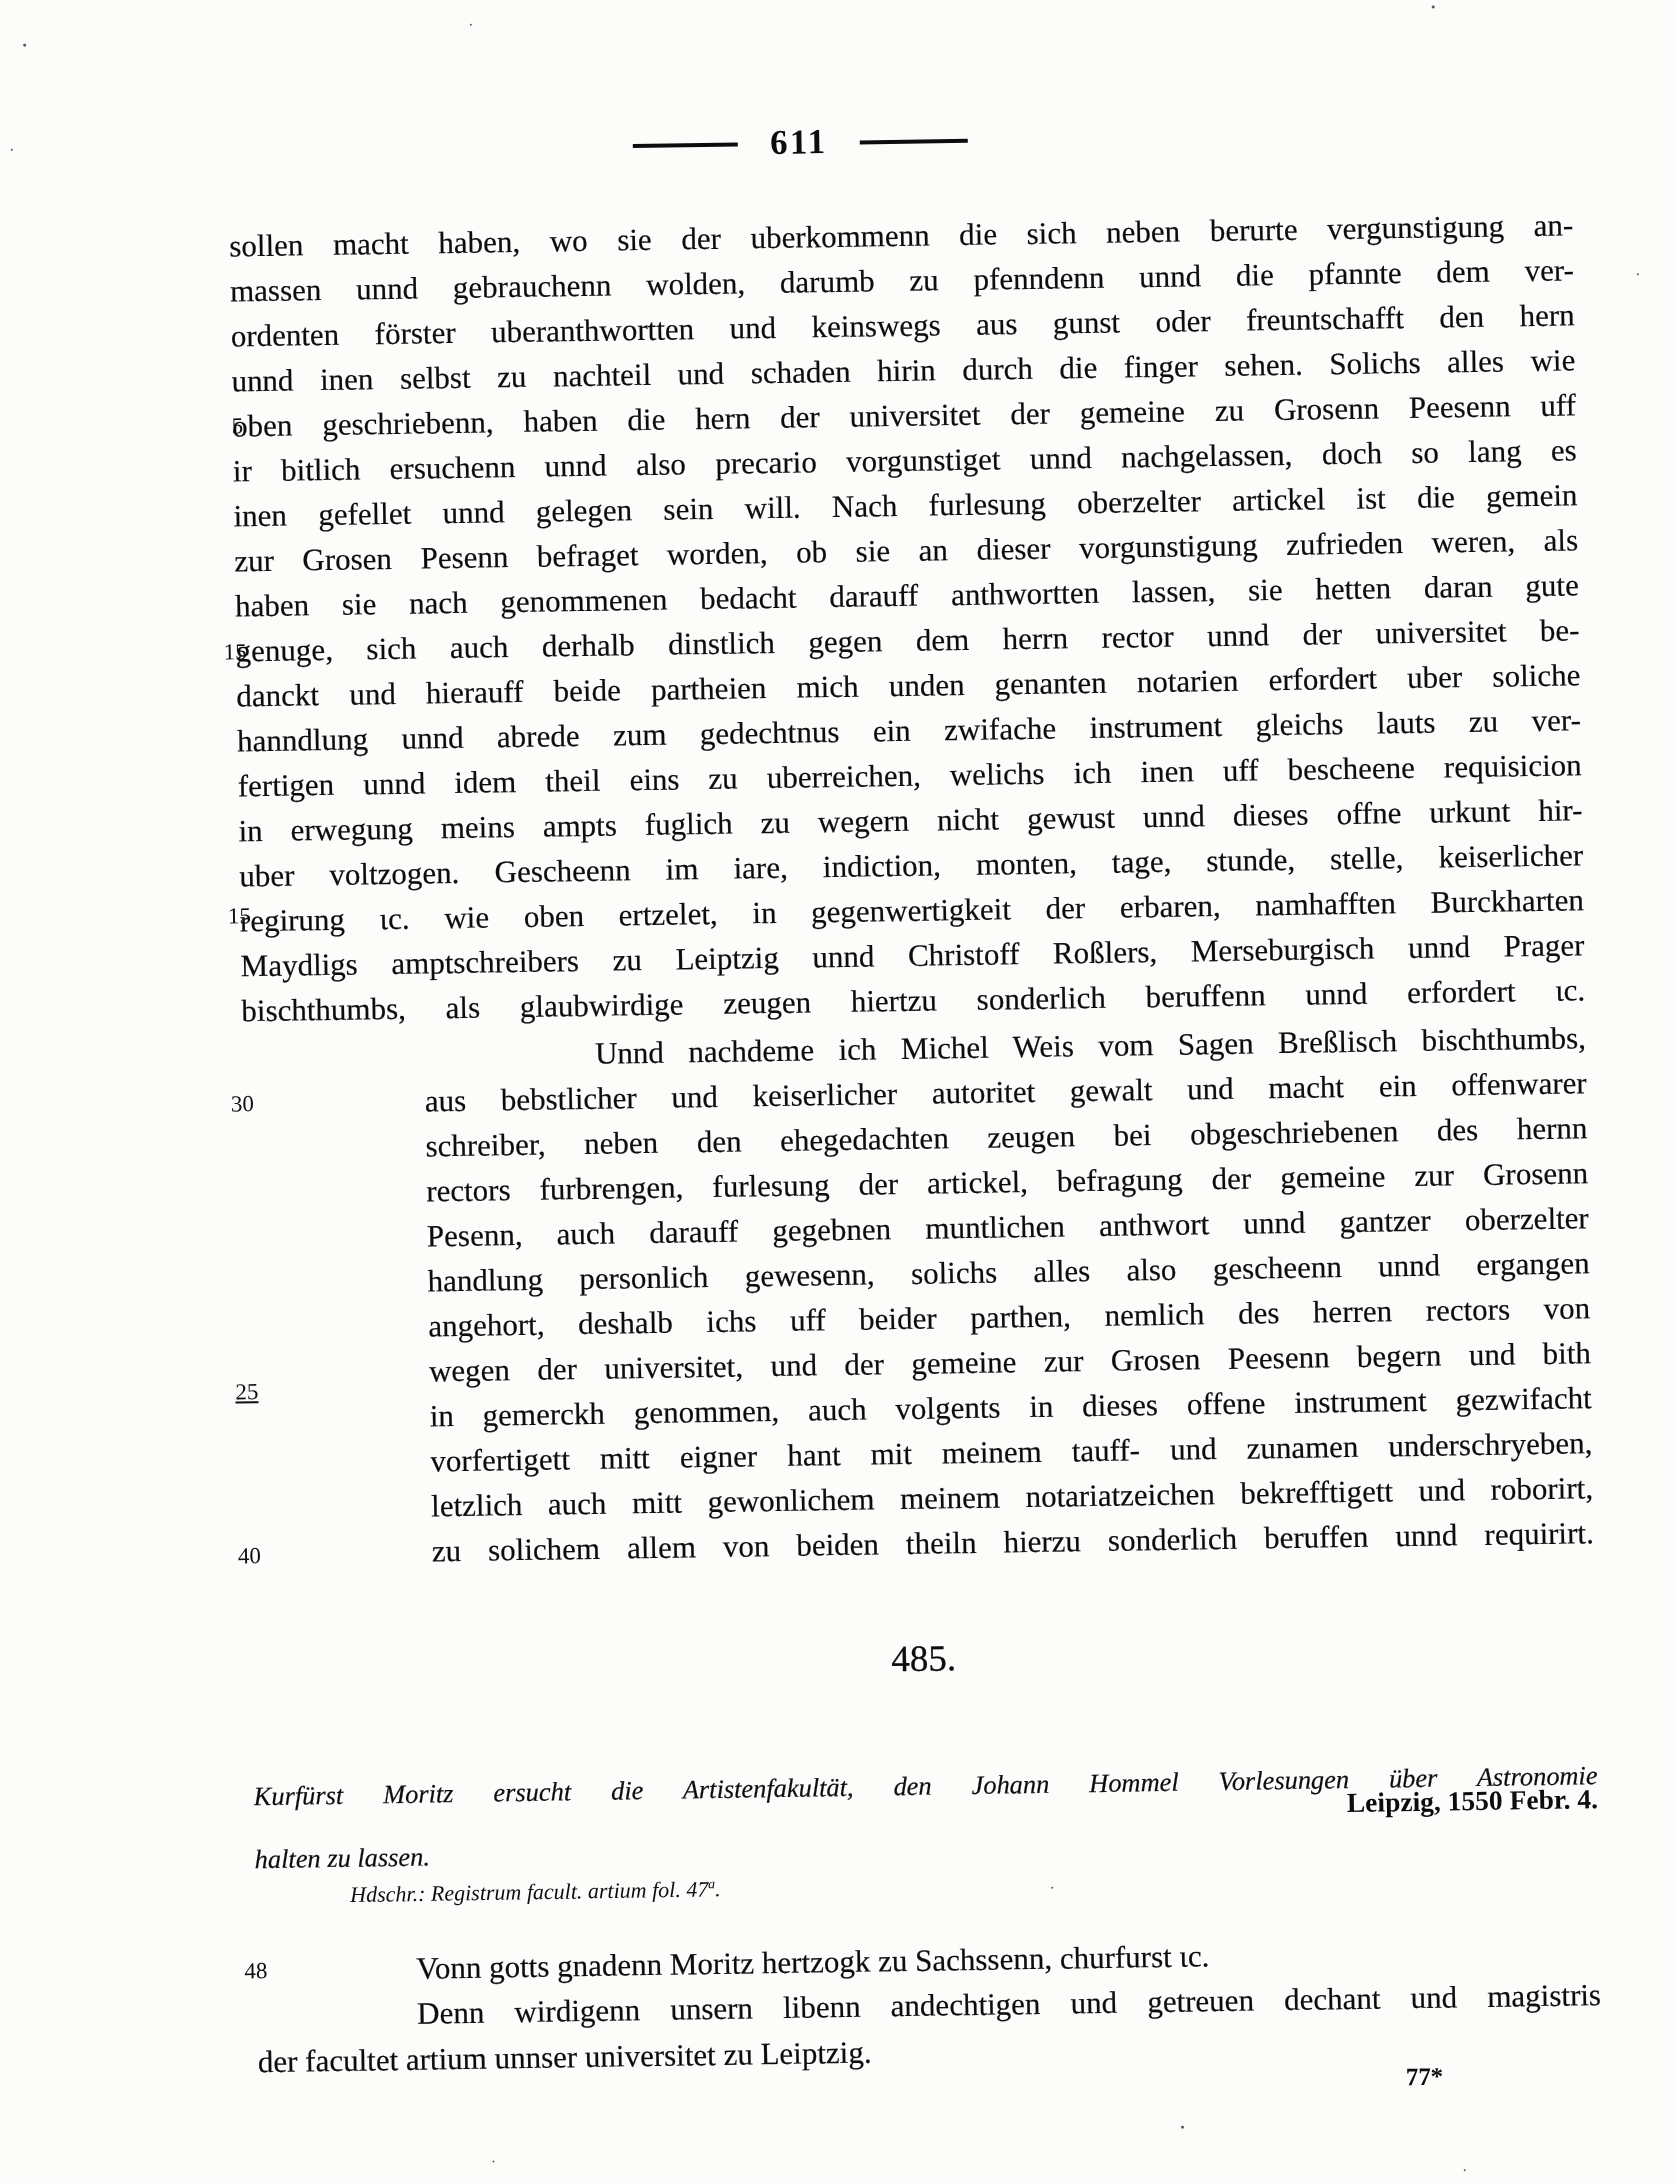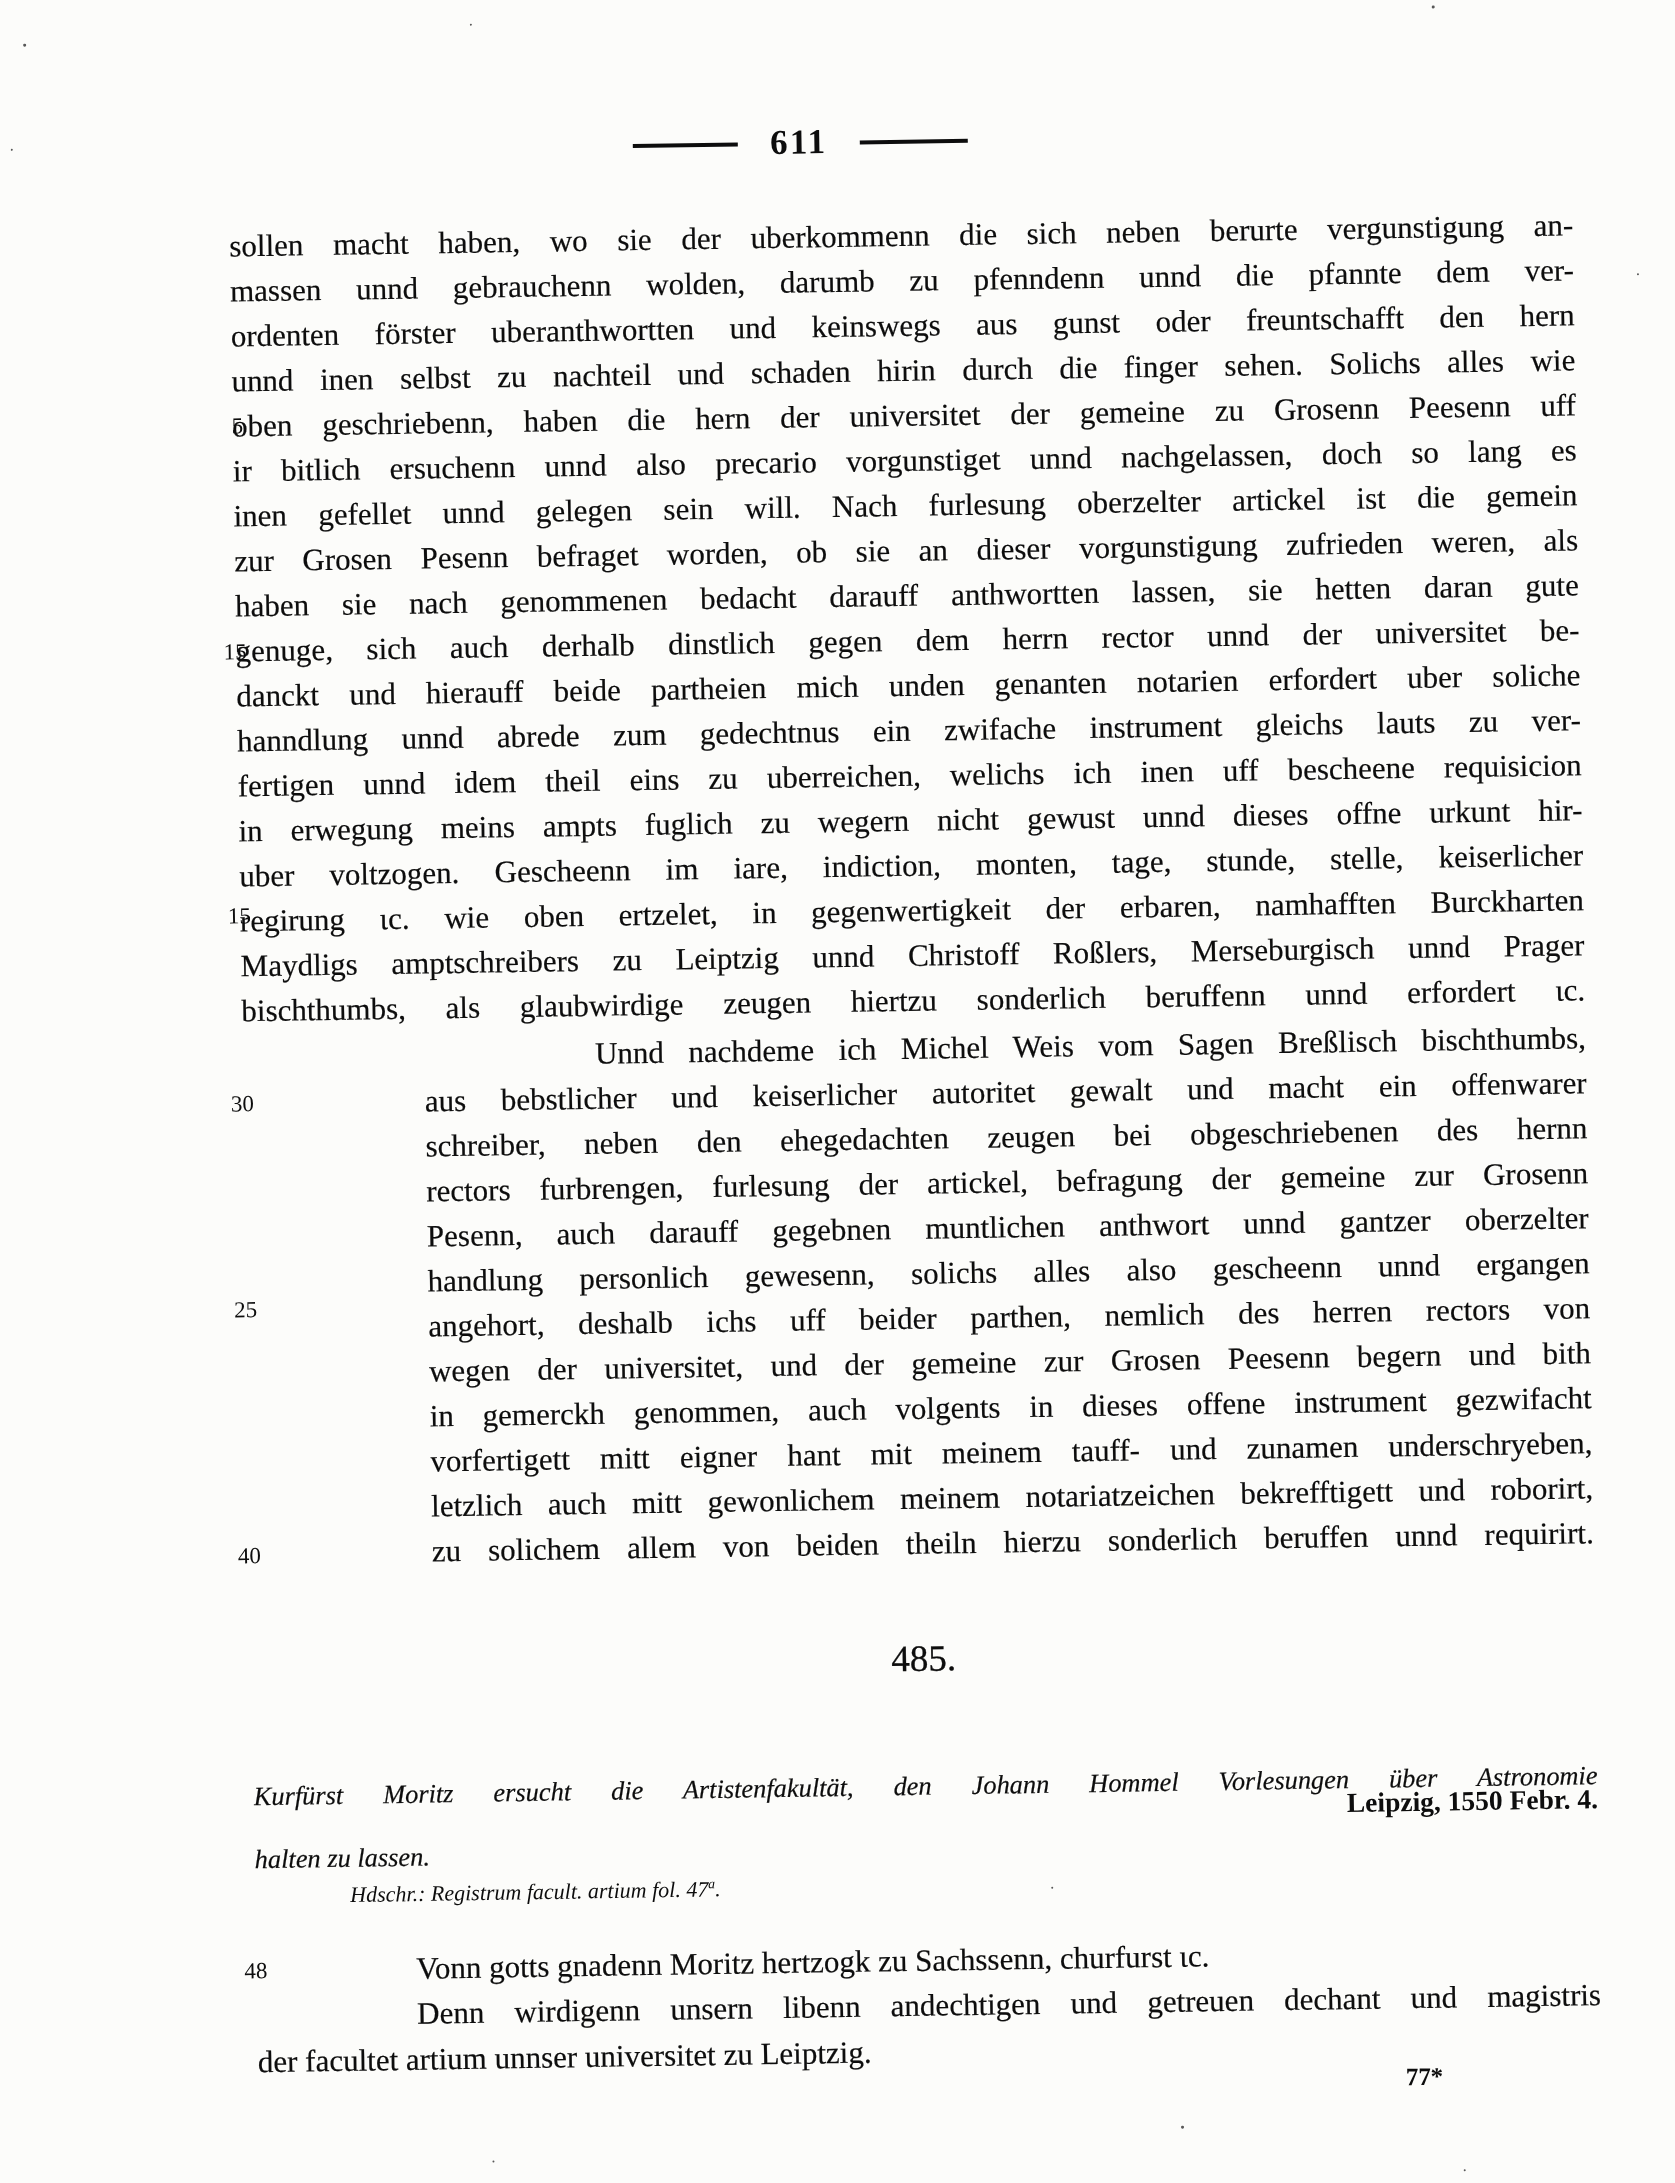--- a/index.html
+++ b/index.html
@@ -69,21 +69,21 @@
 
     <div id="running-head" class="abs">
       <span id="rule-left" class="head-rule"></span><span>611</span><span id="rule-right" class="head-rule"></span>
     </div>
 
     <div id="margin-numbers" class="abs">
         <div class="margin-num" style="top: 394px;">5</div>
         <div class="margin-num" style="top: 620px;">15</div>
         <div class="margin-num" style="top: 884px;">15</div>
         <div class="margin-num" style="top: 1072px;">30</div>
-        <div class="margin-num" style="top: 1278px;">25</div>
+        <div class="margin-num" style="top: 1360px; text-decoration: underline;">25</div>
         <div class="margin-num" style="top: 1524px;">40</div>
         <div class="margin-num" style="top: 1939px;">48</div>
       </div>
 
     <div id="main-paragraph" class="abs bodytext">
         <div class="jline">sollen macht haben, wo sie der uberkommenn die sich neben berurte vergunstigung an-</div>
         <div class="jline">massen unnd gebrauchenn wolden, darumb zu pfenndenn unnd die pfannte dem ver-</div>
         <div class="jline">ordenten förster uberanthwortten und keinswegs aus gunst oder freuntschafft den hern</div>
         <div class="jline">unnd inen selbst zu nachteil und schaden hirin durch die finger sehen. Solichs alles wie</div>
         <div class="jline">oben geschriebenn, haben die hern der universitet der gemeine zu Grosenn Peesenn uff</div>

